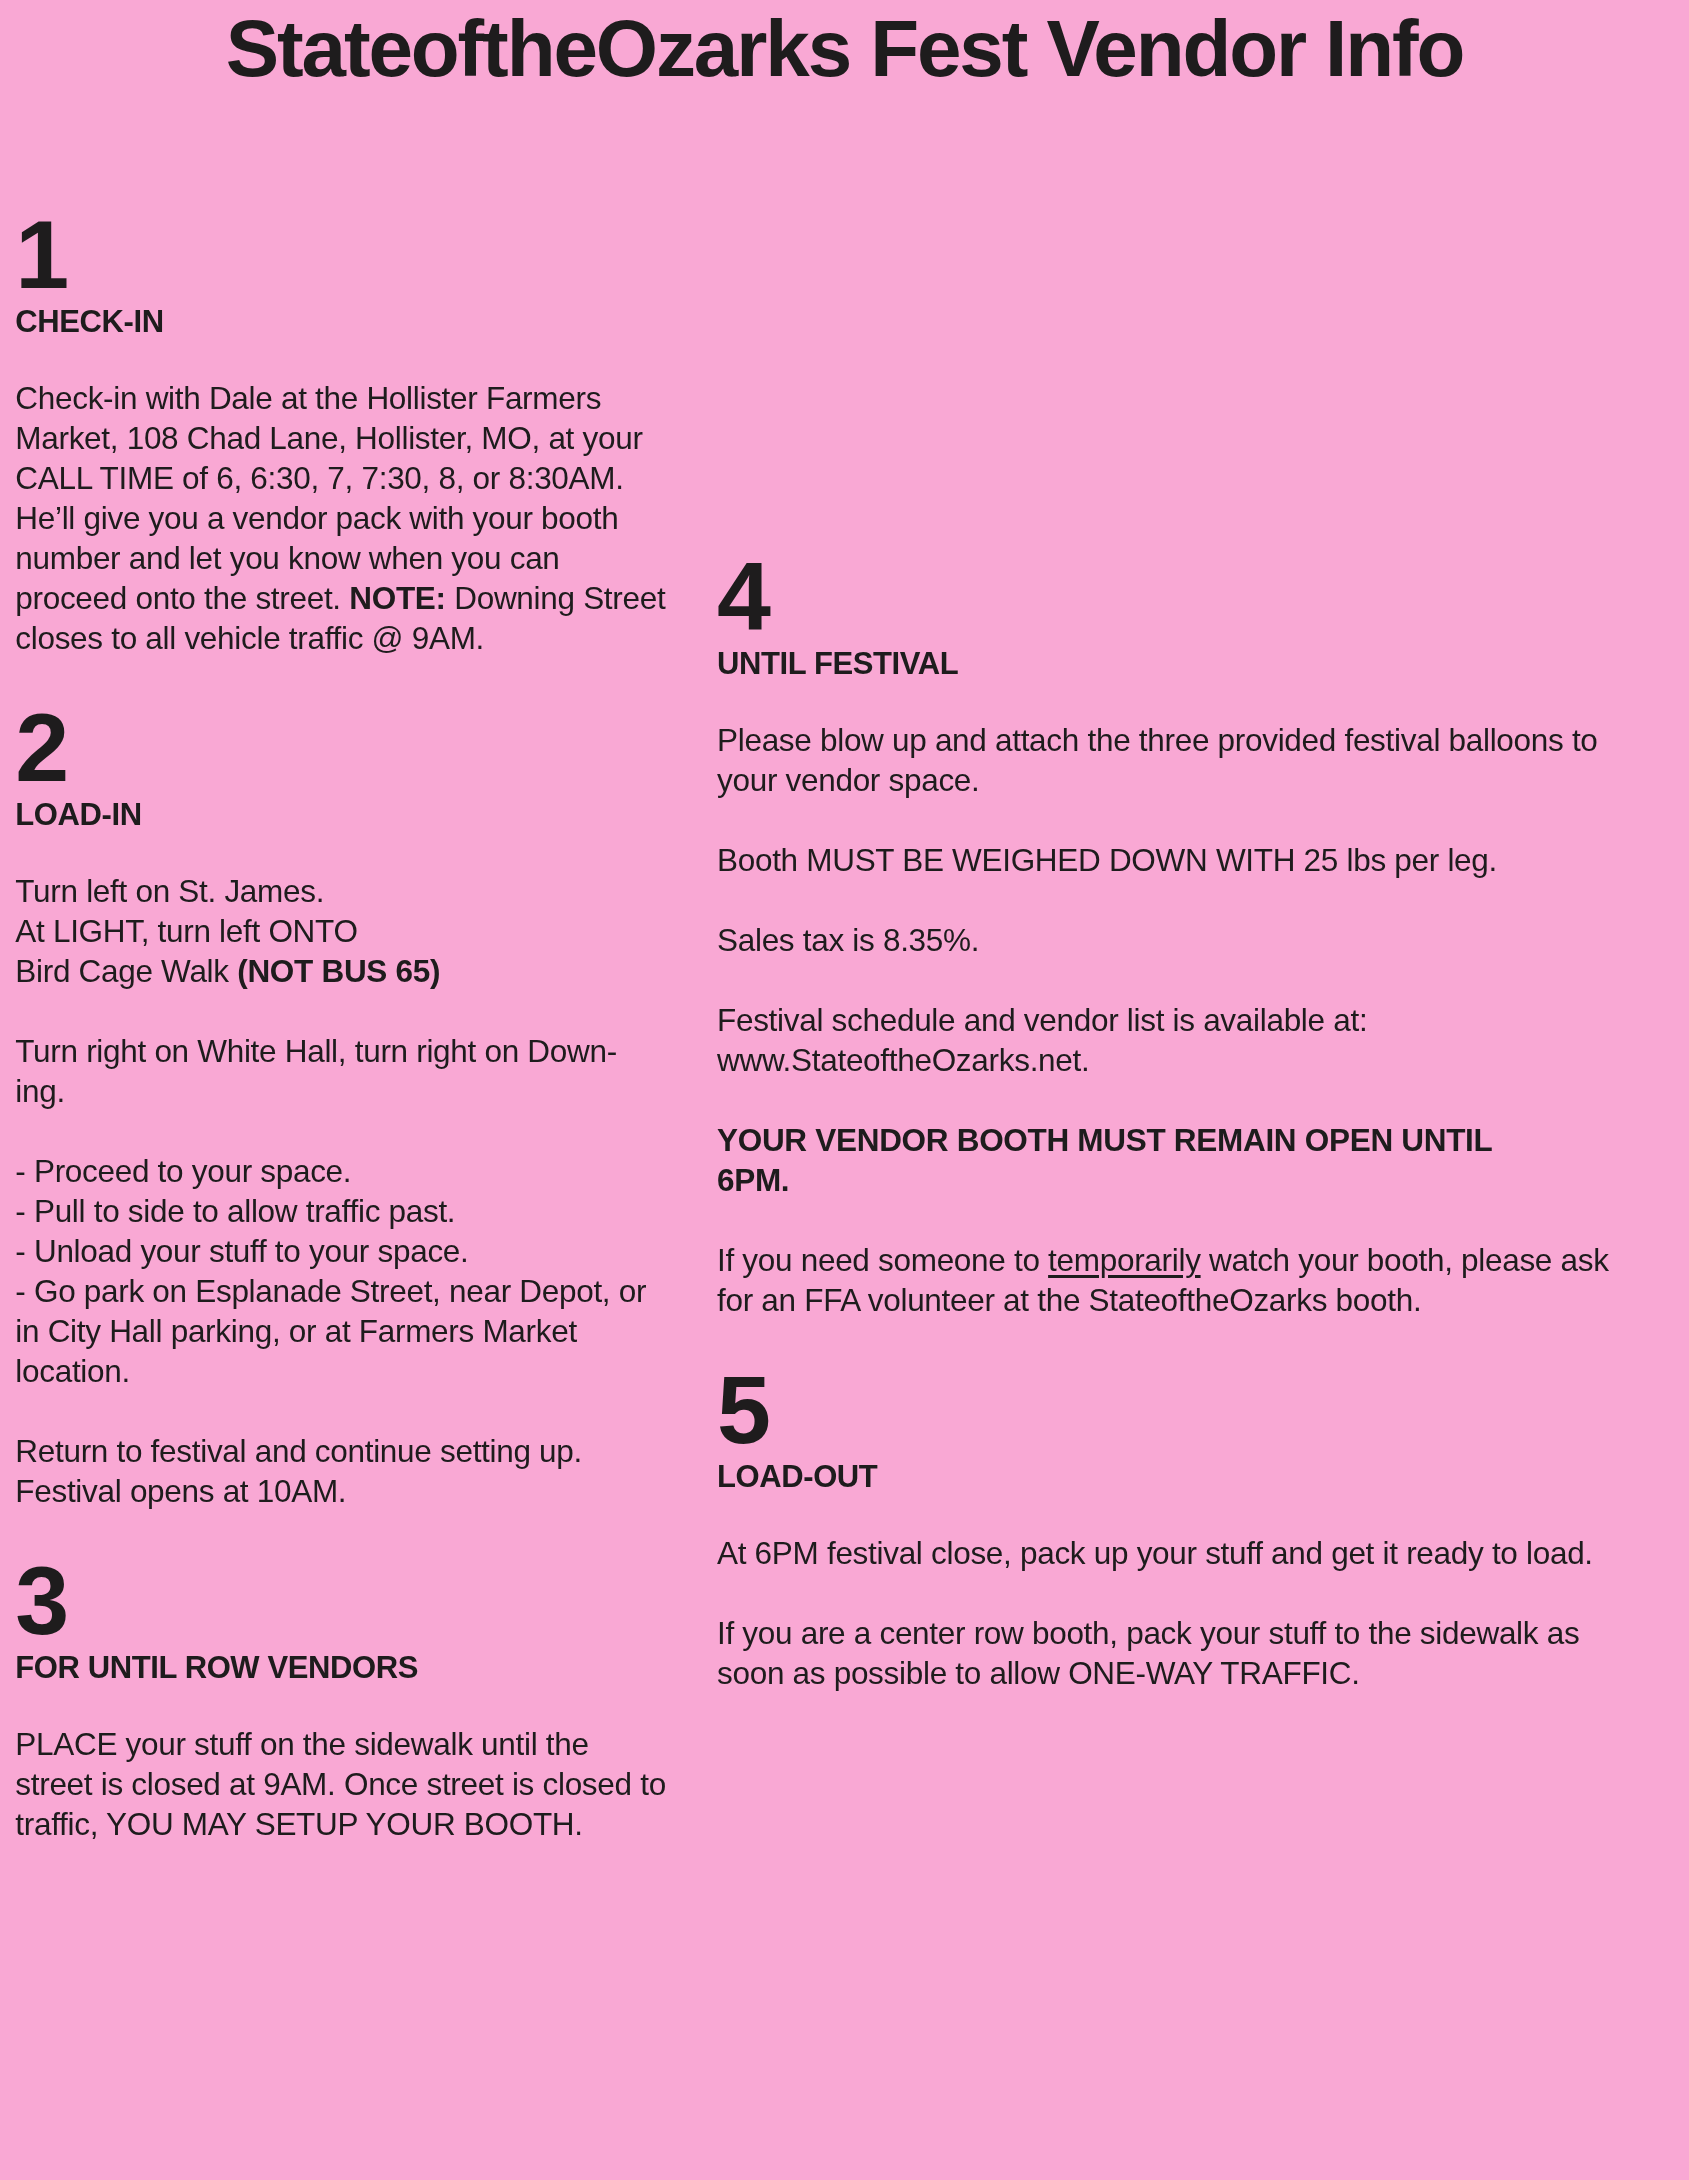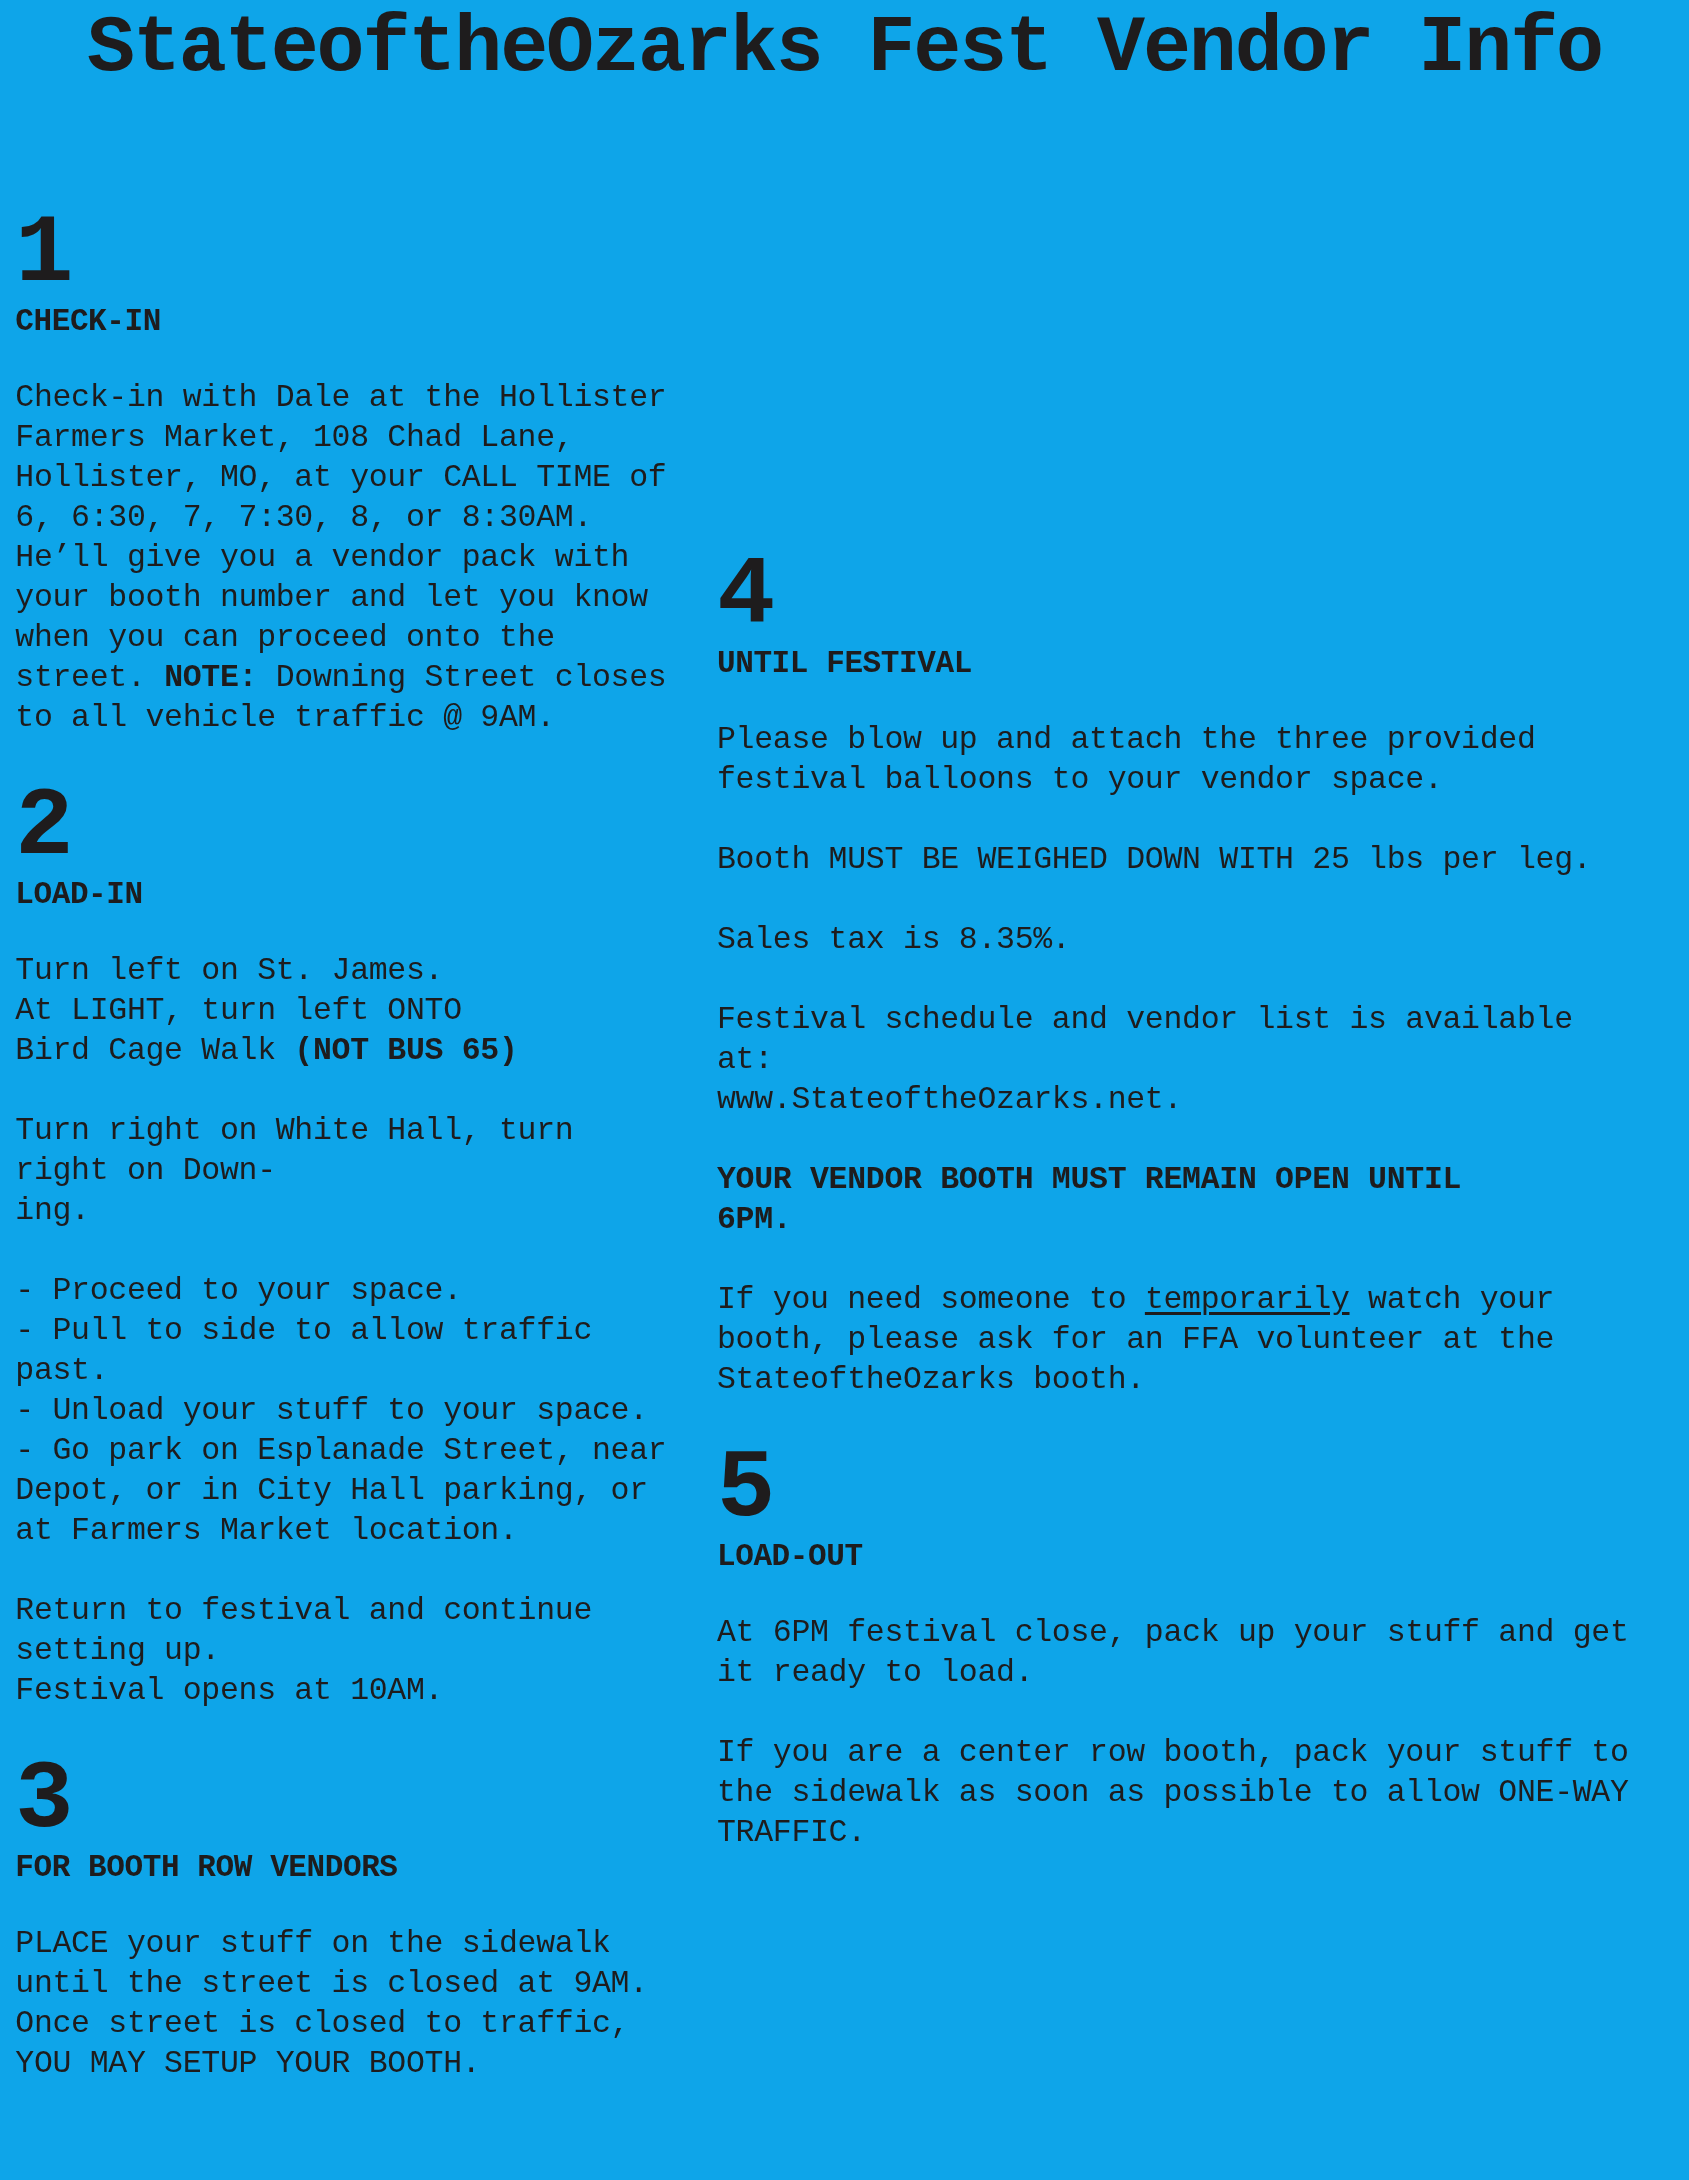--- a/index.html
+++ b/index.html
@@ -4,21 +4,21 @@
 <style>
   html,body{margin:0;padding:0;}
   body{
     width:1689px;height:2181px;
     background:#ffffff;
     font-family:"Liberation Sans",sans-serif;
     color:#1e1c1d;
     position:relative;
     overflow:hidden;
   }
-  .page{position:relative;width:1689px;height:2181px;background:#0ea5e9;font-family:Liberation Mono, monospace;}
+  .page{position:relative;width:1689px;height:2181px;background:#f9a8d4;}
   .title{
     position:absolute;top:3.4px;left:0;width:100%;
     margin:0;text-align:center;
     font-size:80px;font-weight:700;letter-spacing:-2.1px;line-height:1.15;
     white-space:nowrap;
   }
   .col{
     position:absolute;
     font-size:31.5px;line-height:40px;letter-spacing:-0.3px;
   }
@@ -52,21 +52,21 @@
       <section class="section">
         <div class="num">2</div>
         <h2 class="heading">LOAD-IN</h2>
         <p class="para">Turn left on St. James.<br>At LIGHT, turn left ONTO<br>Bird Cage Walk <strong>(NOT BUS 65)</strong></p>
         <p class="para">Turn right on White Hall, turn right on Down-<br>ing.</p>
         <p class="para">- Proceed to your space.<br>- Pull to side to allow traffic past.<br>- Unload your stuff to your space.<br>- Go park on Esplanade Street, near Depot, or in City Hall parking, or at Farmers Market location.</p>
         <p class="para">Return to festival and continue setting up.<br>Festival opens at 10AM.</p>
       </section>
       <section class="section">
         <div class="num">3</div>
-        <h2 class="heading">FOR BOOTH ROW VENDORS</h2>
+        <h2 class="heading">FOR UNTIL ROW VENDORS</h2>
         <p class="para">PLACE your stuff on the sidewalk until the street is closed at 9AM. Once street is closed to traffic, YOU MAY SETUP YOUR BOOTH.</p>
       </section>
     </div>
   <div class="col col-right">
       <section class="section">
         <div class="num">4</div>
         <h2 class="heading">UNTIL FESTIVAL</h2>
         <p class="para">Please blow up and attach the three provided festival balloons to your vendor space.</p>
         <p class="para">Booth MUST BE WEIGHED DOWN WITH 25 lbs per leg.</p>
         <p class="para">Sales tax is 8.35%.</p>

